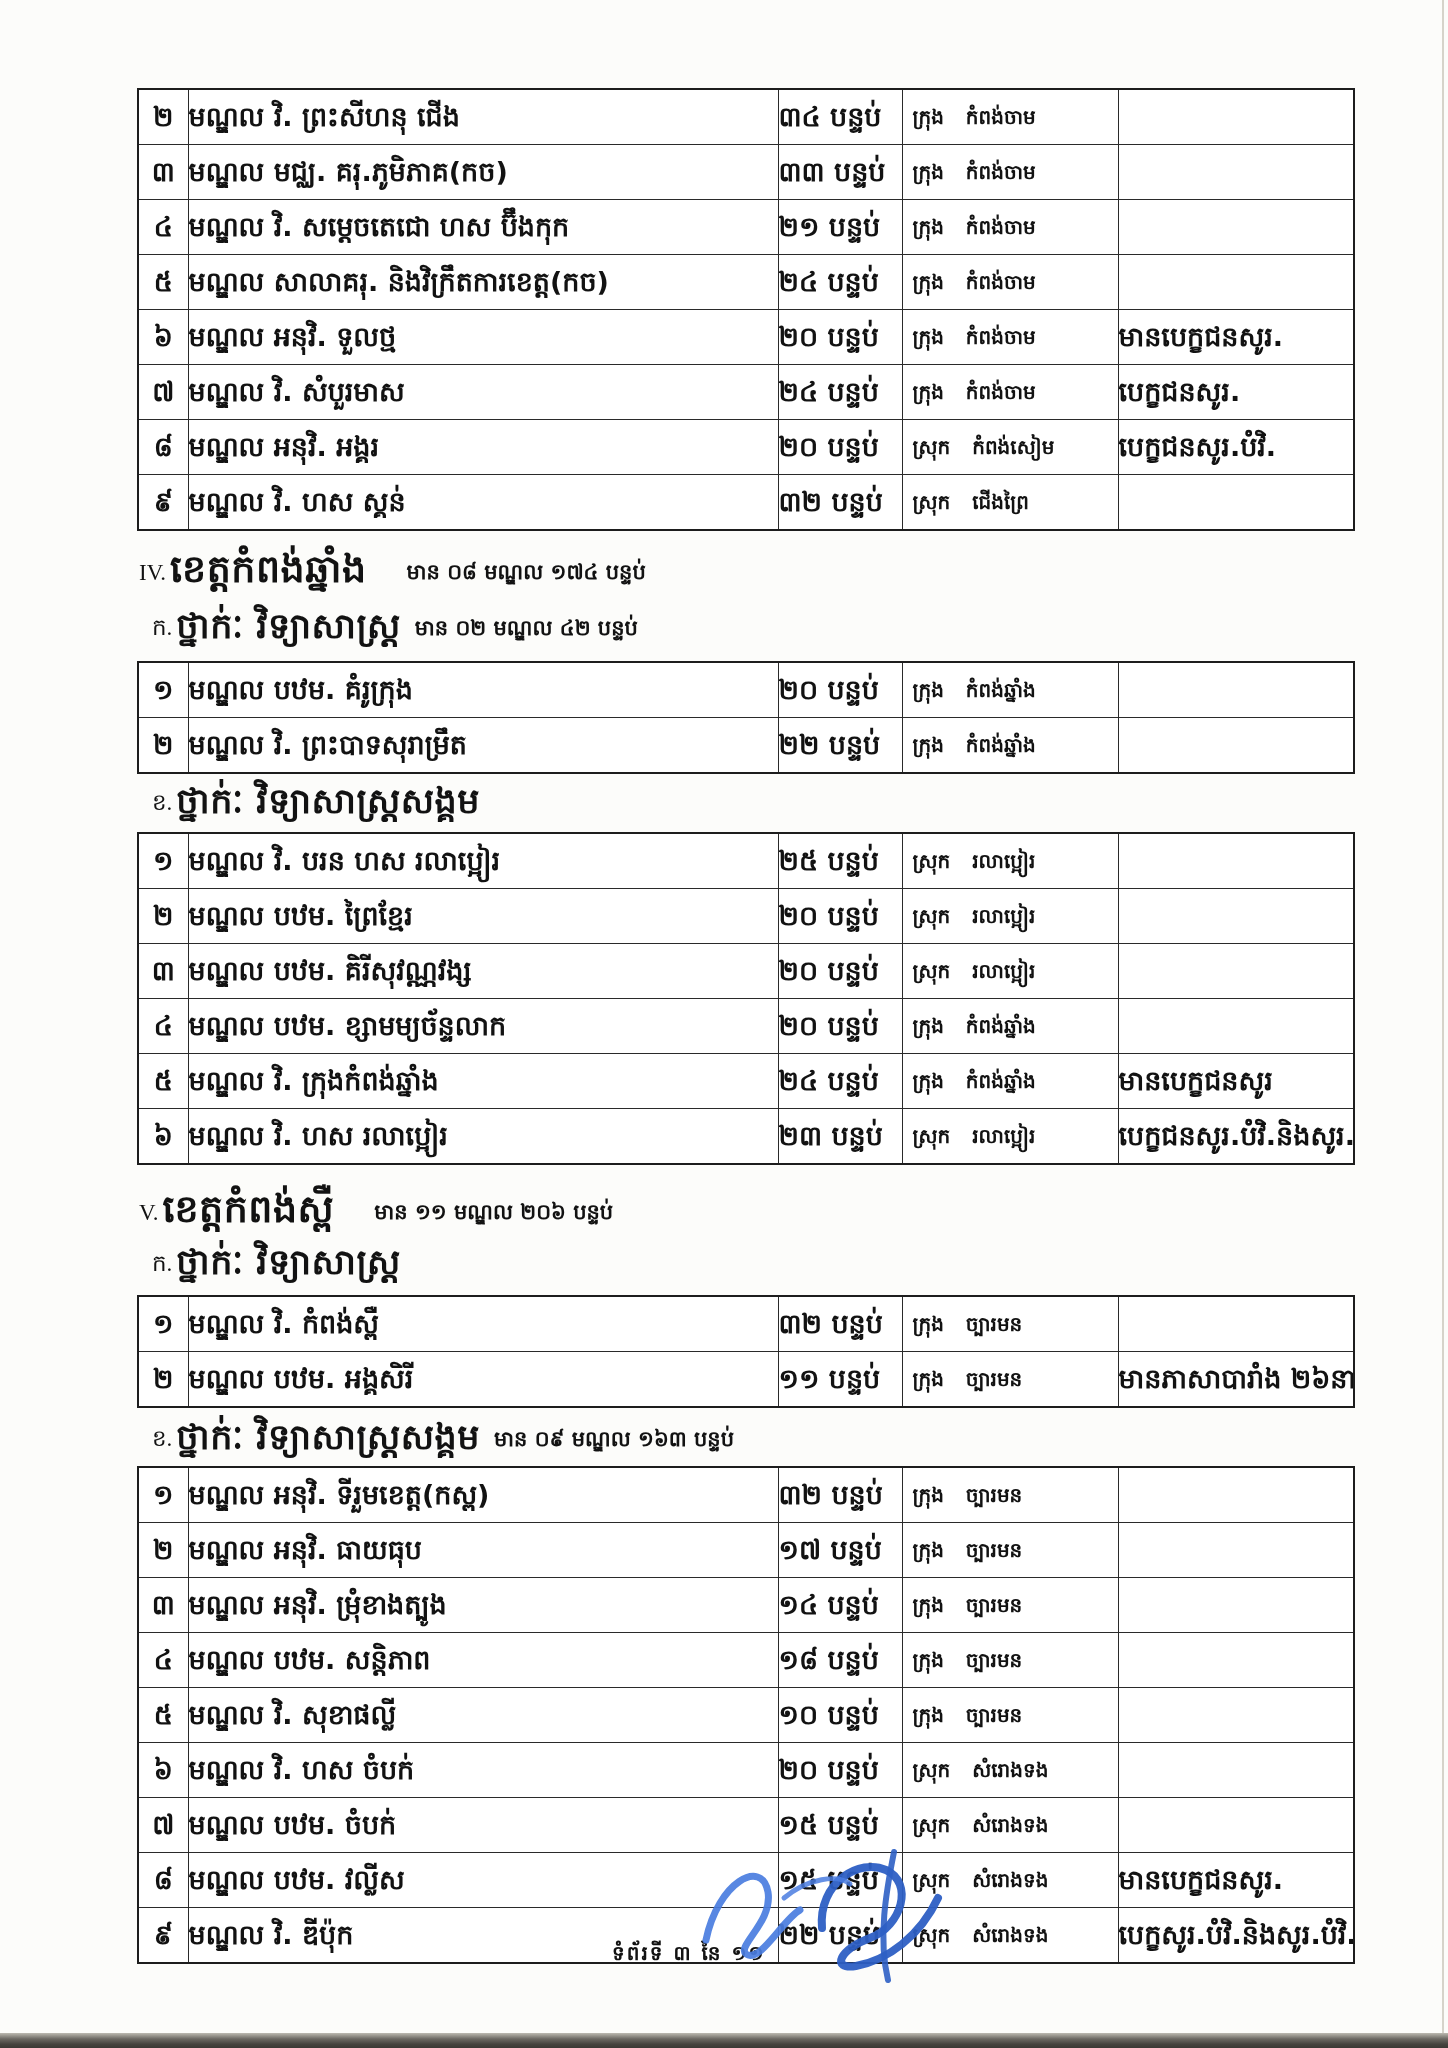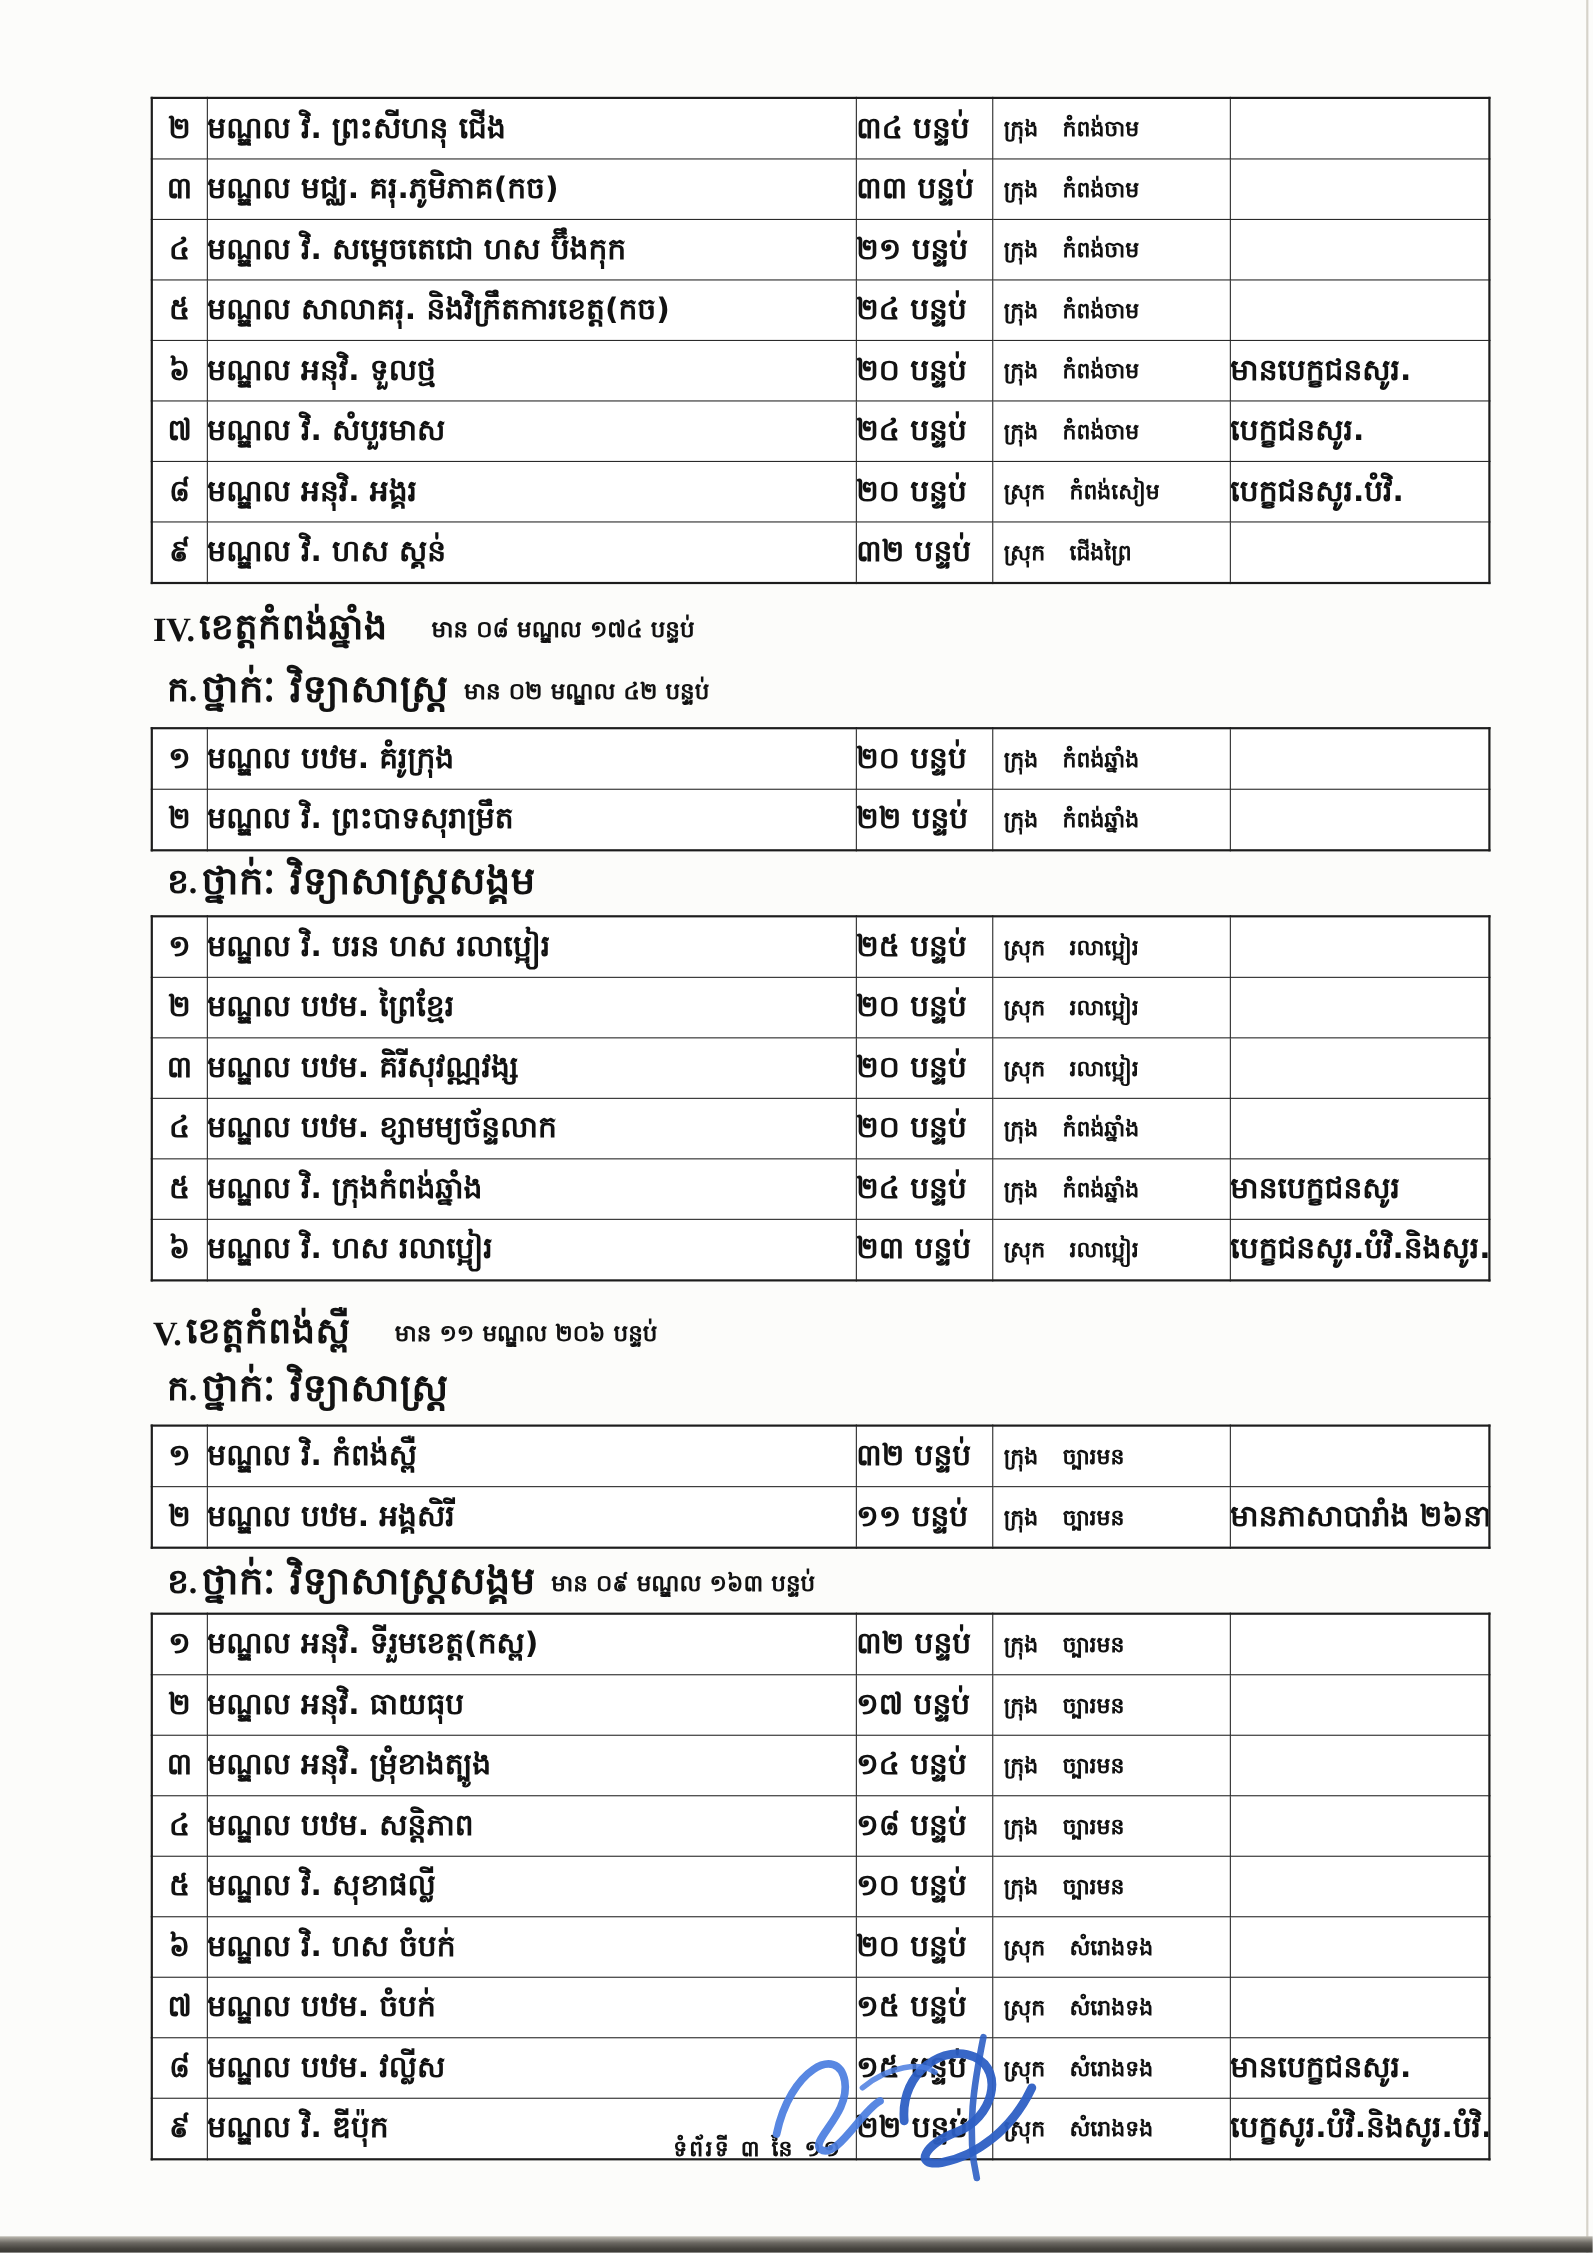--- a/index.html
+++ b/index.html
@@ -43,23 +43,23 @@
   
   .hline{margin-left:139px;height:44px;display:flex;align-items:center;}
   .h-main{margin-top:20px;}
   .h-sub{margin-left:152px;}
   .h-sub.a4{margin-top:12px;}
   .h-sub.b4{margin-top:8px;}
   .h-main.v{margin-top:26px;}
   .h-sub.a5{margin-top:8px;}
   .h-sub.b5{margin-top:10px;}
   .t2{margin-top:10px;}
-  .roman{font-family:"Liberation Serif",serif;font-weight:700;font-size:31px;margin-right:4px;}
+  .roman{font-family:"Liberation Serif",serif;font-weight:400;font-size:23px;margin-right:4px;}
   .ttl{font-weight:700;font-size:35px;letter-spacing:.5px;}
-  .h-main .ttl{font-size:33px;}
+  .h-main .ttl{font-size:38px;}
   .cnt{font-weight:700;font-size:21px;margin-left:14px;}
   .h-main .cnt{margin-left:40px;}
   .h-sub .cnt{font-weight:600;}
 
   
   .footer{
     position:absolute;left:612px;top:1940px;
     font-size:20px;font-weight:700;letter-spacing:2px;
   }
   .signature{

